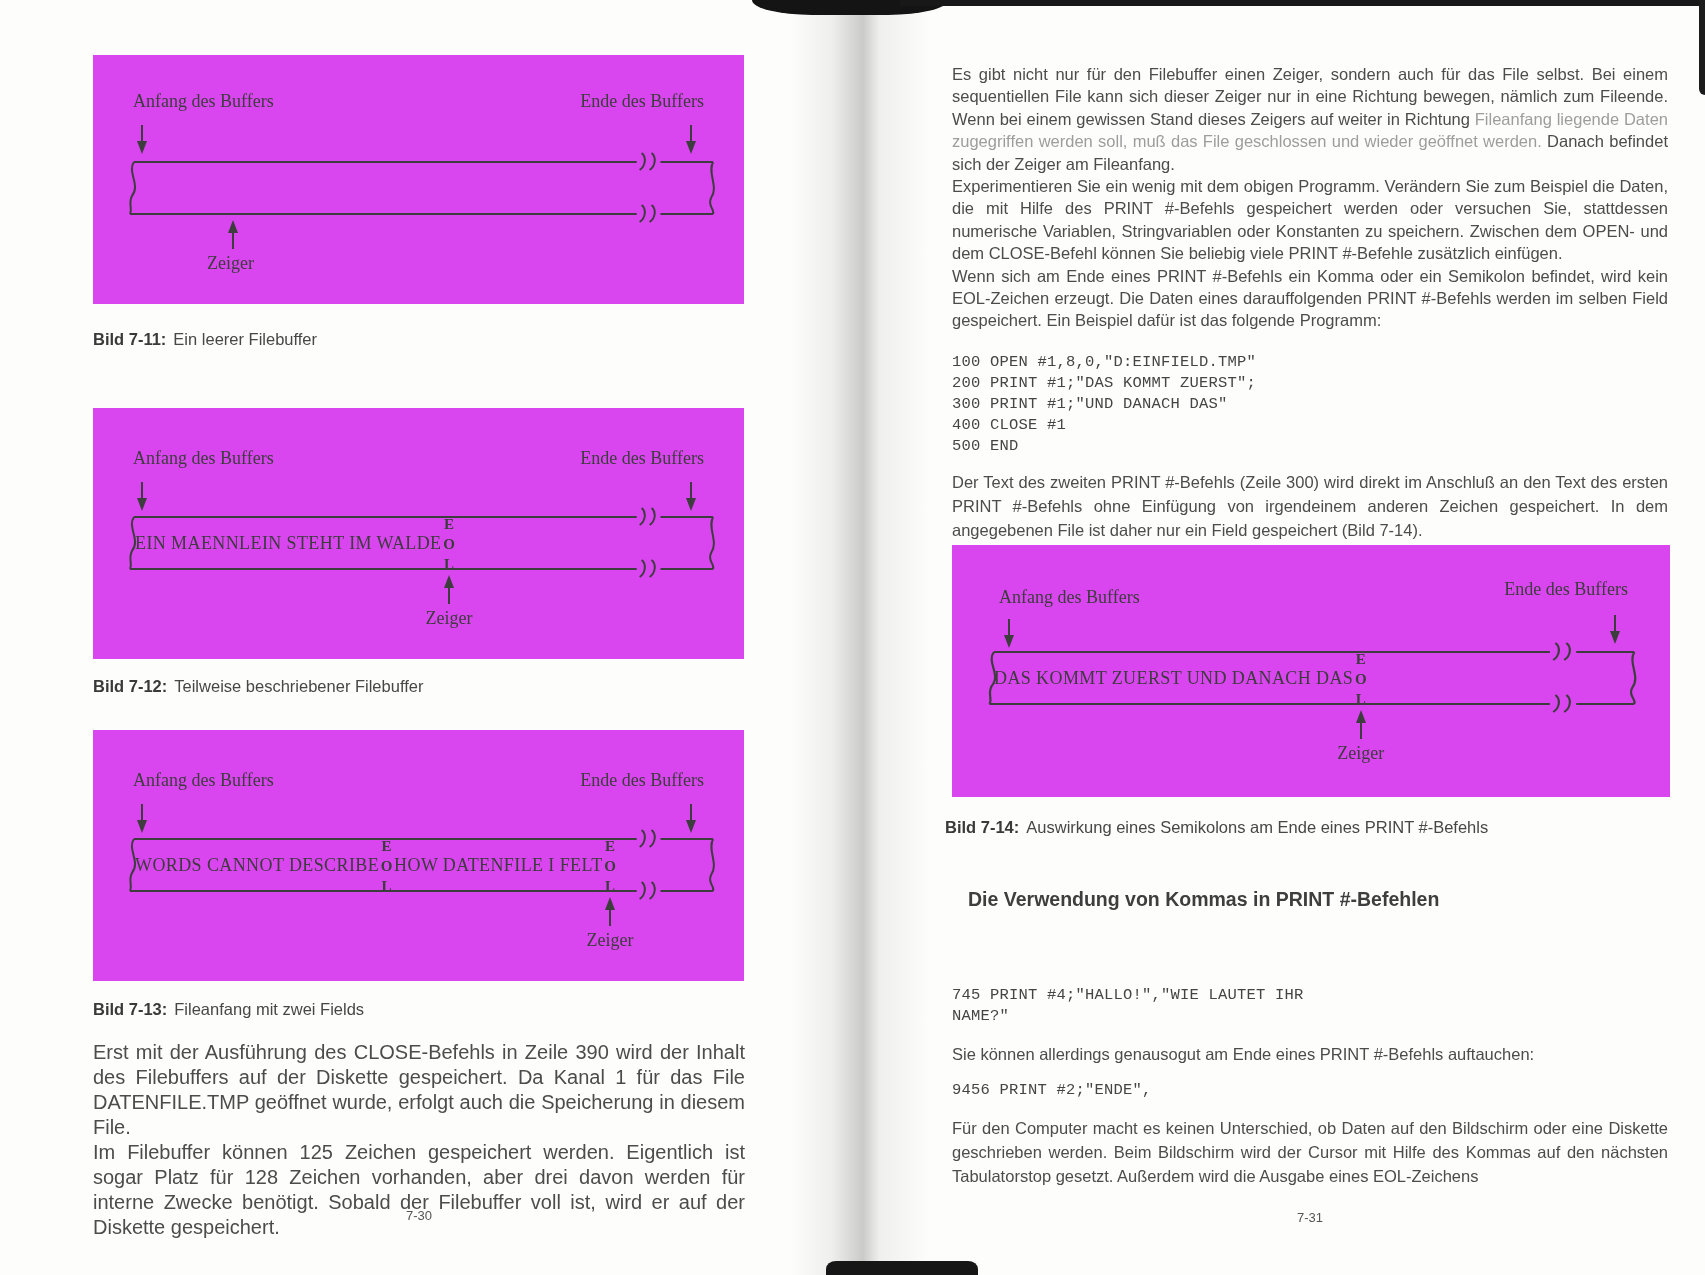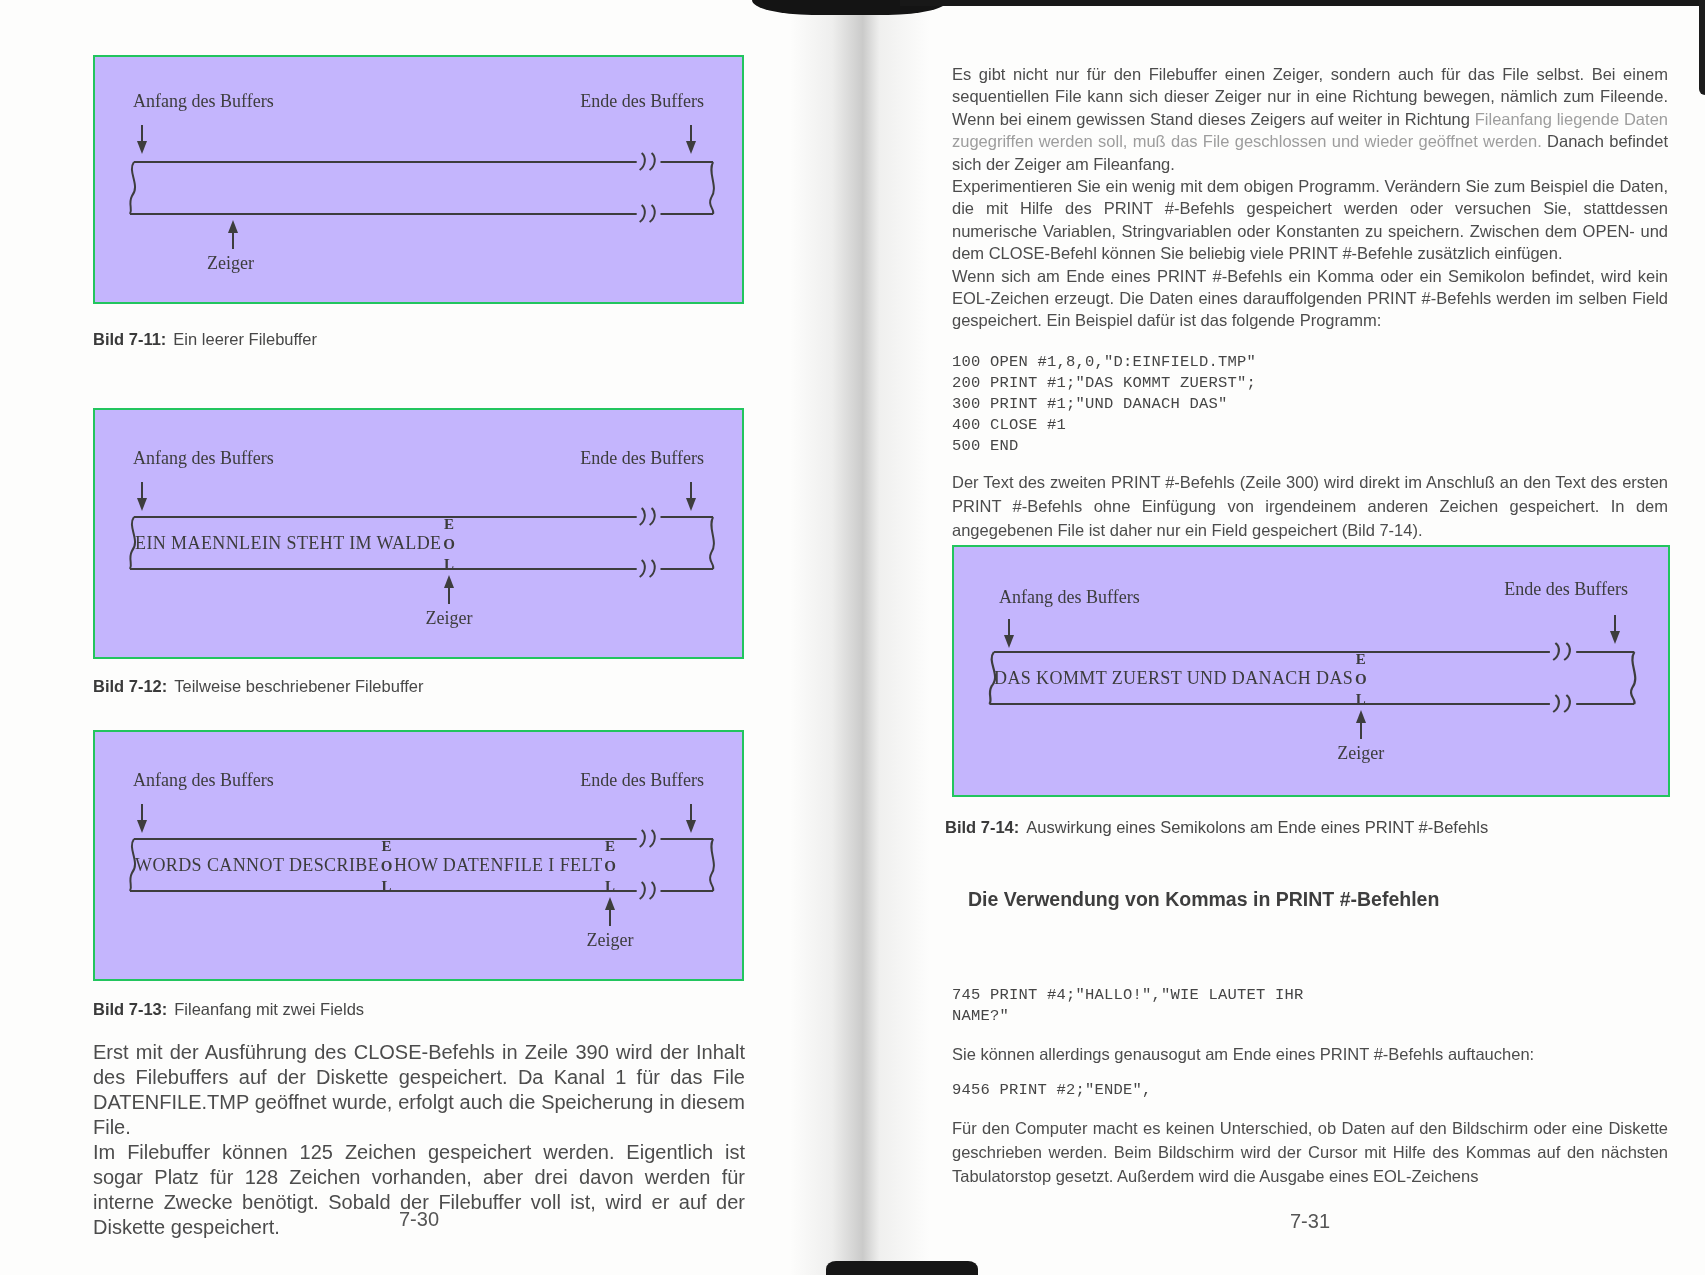--- a/index.html
+++ b/index.html
@@ -29,21 +29,21 @@
   .corner-tr{
     position:absolute;right:0;top:0;width:6px;height:95px;background:#1c1c1c;
     border-radius:0 0 0 6px;
   }
   .spine-bottom{
     position:absolute;left:826px;top:1261px;width:152px;height:14px;
     background:#161616;border-radius:10px 10px 0 0 / 8px 8px 0 0;
   }
   
   .fig{
-    position:absolute;border:2px solid #22c55e;background:#c4b5fd;
+    position:absolute;border:2px solid #d946ef;background:#d946ef;
   }
   .flabel{
     position:absolute;font-family:"Liberation Serif",serif;
     font-size:18px;color:#3d3d3d;white-space:nowrap;
   }
   .arr{position:absolute;overflow:visible;}
   .ribbon{position:absolute;}
   .ribbon svg.outline{
     position:absolute;left:0;top:0;width:100%;height:100%;overflow:visible;display:block;
   }
@@ -76,21 +76,21 @@
   .faded{color:#9d9d9d;}
   .codeblock{
     position:absolute;margin:0;
     font-family:"Liberation Mono","DejaVu Sans Mono",monospace;
     font-size:15.5px;line-height:21px;color:#454545;letter-spacing:.2px;
     white-space:pre;
   }
   .heading{
     position:absolute;margin:16px;font-size:19.5px;font-weight:700;color:#3e3e3e;white-space:nowrap;
   }
-  .pagenum{position:absolute;text-align:center;font-size:20px;color:#555;}
+  .pagenum{position:absolute;text-align:center;font-size:13px;color:#555;}
   .abs{position:absolute;}
 </style>
 </head>
 <body>
 
 <div class="gutter"></div>
 <div class="spine-top"></div>
 <div class="top-edge"></div>
 <div class="corner-tr"></div>
 <div class="spine-bottom"></div>

